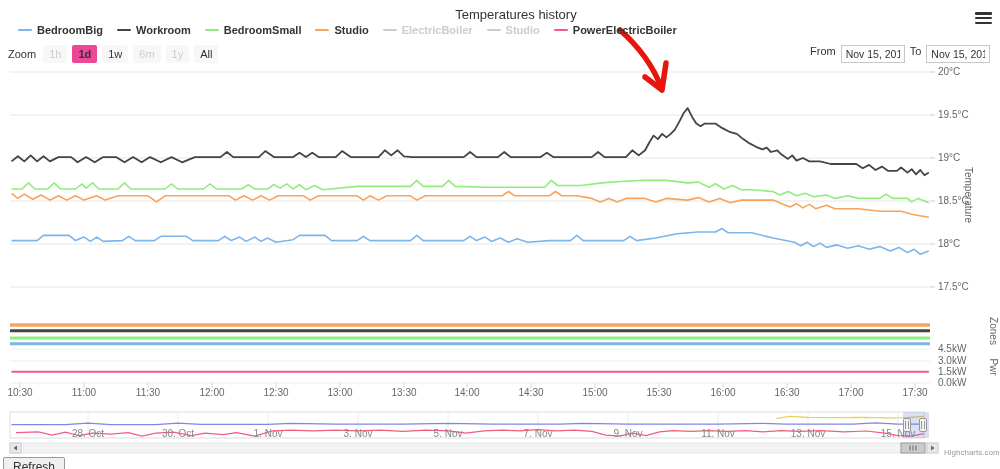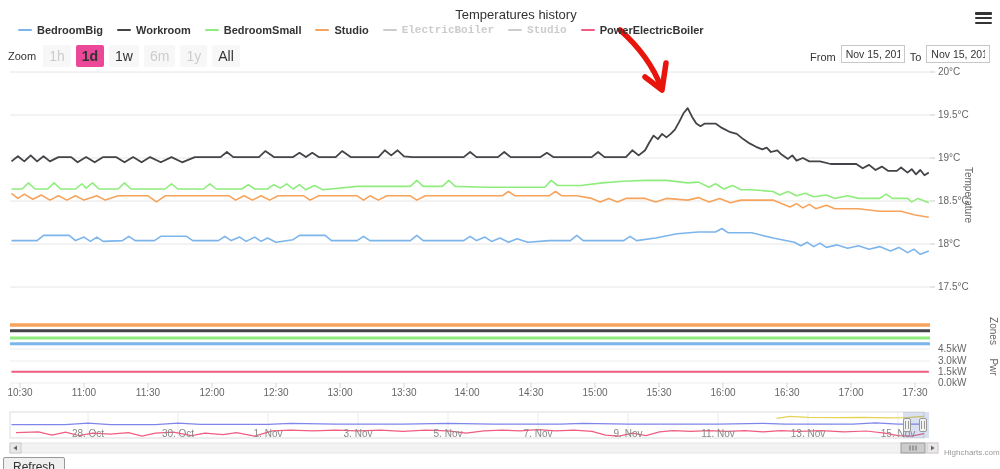--- a/index.html
+++ b/index.html
@@ -8,30 +8,30 @@
          font-family:"Liberation Sans", sans-serif;color:#333;}
   .chart-title{position:absolute;top:7px;left:16px;width:100%;text-align:center;
                font-size:13px;color:#333;}
   .menu-btn{position:absolute;top:12px;left:975px;width:17px;height:12px;cursor:pointer;
             display:flex;flex-direction:column;justify-content:space-between;}
   .menu-btn span{display:block;height:2.5px;background:#333;border-radius:1px;}
   .legend{position:absolute;top:24px;left:18px;display:flex;align-items:center;gap:14px;
           font-size:11px;font-weight:bold;}
   .legend-item{display:flex;align-items:center;gap:5px;cursor:pointer;white-space:nowrap;}
   .legend-swatch{width:14px;height:2.5px;border-radius:1px;background:#999;}
-  .legend-item.disabled{color:#ccc;font-family:Liberation Mono, monospace;}
+  .legend-item.disabled{color:#ccc;}
   .legend-item.disabled .legend-swatch{background:#ccc !important;}
   .controls{position:absolute;top:45px;left:8px;display:flex;align-items:center;gap:5px;
             font-size:11px;}
   .zoom-label{color:#333;margin-right:2px;}
-  .rng-btn{background:#f7f7f7;border:none;border-radius:2px;padding:3px 6px;font-size:14px;
+  .rng-btn{background:#f7f7f7;border:none;border-radius:2px;padding:3px 6px;font-size:11px;
            color:#333;font-family:inherit;cursor:pointer;}
   .rng-btn.selected{background:#ec4899;font-weight:bold;}
   .rng-btn.disabled{color:#ccc;cursor:default;}
-  .daterange{position:absolute;top:45px;left:810px;display:flex;align-items:flex-end;gap:5px;
+  .daterange{position:absolute;top:45px;left:810px;display:flex;align-items:flex-start;gap:5px;
              font-size:11px;color:#333;}
   .date-input{width:64px;height:18px;border:1px solid #c8c8c8;font-size:10.5px;color:#333;
               padding:0 4px;font-family:inherit;}
   svg text{font-family:"Liberation Sans", sans-serif;}
   .refresh-btn{position:absolute;left:3px;top:457px;padding:2px 9px 4px;font-size:12px;color:#333;
                background:#f0f0f0;border:1px solid #999;border-radius:2px;font-family:inherit;cursor:pointer;}
   .credit{position:absolute;top:448px;left:944px;font-size:8px;color:#999;cursor:pointer;text-decoration:none;}
 </style>
 </head>
 <body>

